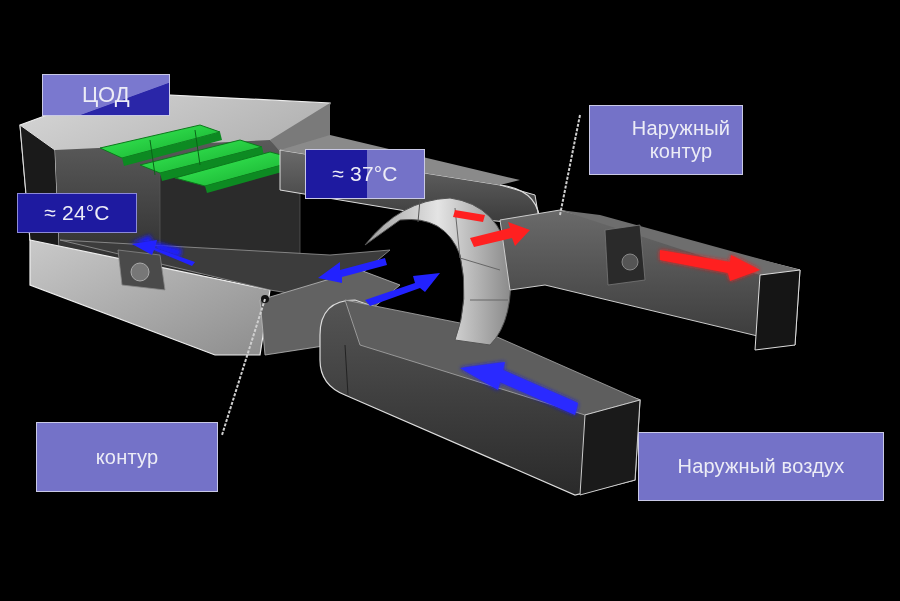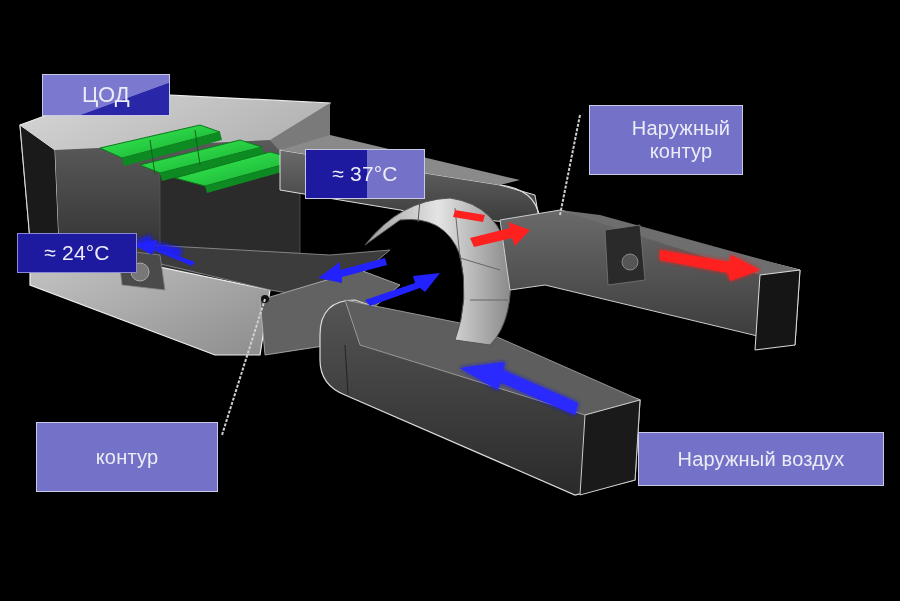--- a/index.html
+++ b/index.html
@@ -14,24 +14,24 @@
       background: #7472c8;
       display: flex; flex-direction: column; justify-content: center; align-items: center;
       line-height: 1.15;
       font-size: 20px;
       letter-spacing: 0.2px;
     }
     .label.dark { background: #1e1aa0; border-color: #8c8ad8; }
     .label span { display: block; }
     #lbl-cod { left: 42px; top: 74px; width: 128px; height: 42px; font-size: 22px; background: linear-gradient(160deg, #7a78cf 0%, #7a78cf 62%, #2a26a8 63%, #2a26a8 100%); }
     #lbl-t37 { left: 305px; top: 120px; width: 120px; height: 50px; font-size: 21px; background: linear-gradient(90deg, #1e1aa0 0%, #1e1aa0 52%, #7472c8 52%, #7472c8 100%); margin-top: 29px; }
-    #lbl-t24 { left: 17px; top: 193px; width: 120px; height: 40px; font-size: 21px; margin-top: 40px; }
+    #lbl-t24 { left: 17px; top: 193px; width: 120px; height: 40px; font-size: 21px; }
     #lbl-outer { left: 589px; top: 105px; width: 154px; height: 70px; padding-left: 30px; }
     #lbl-inner { left: 36px; top: 422px; width: 182px; height: 70px; }
-    #lbl-outair { left: 638px; top: 432px; width: 246px; height: 54px; }
+    #lbl-outair { left: 638px; top: 432px; width: 246px; height: 69px; }
   </style>
 </head>
 <body>
 
 <svg id="scene" viewBox="0 0 900 601" xmlns="http://www.w3.org/2000/svg">
   <defs>
     <linearGradient id="roomTop" x1="0" y1="0" x2="1" y2="1">
       <stop offset="0" stop-color="#d8d8d8"></stop>
       <stop offset="1" stop-color="#9a9a9a"></stop>
     </linearGradient>

